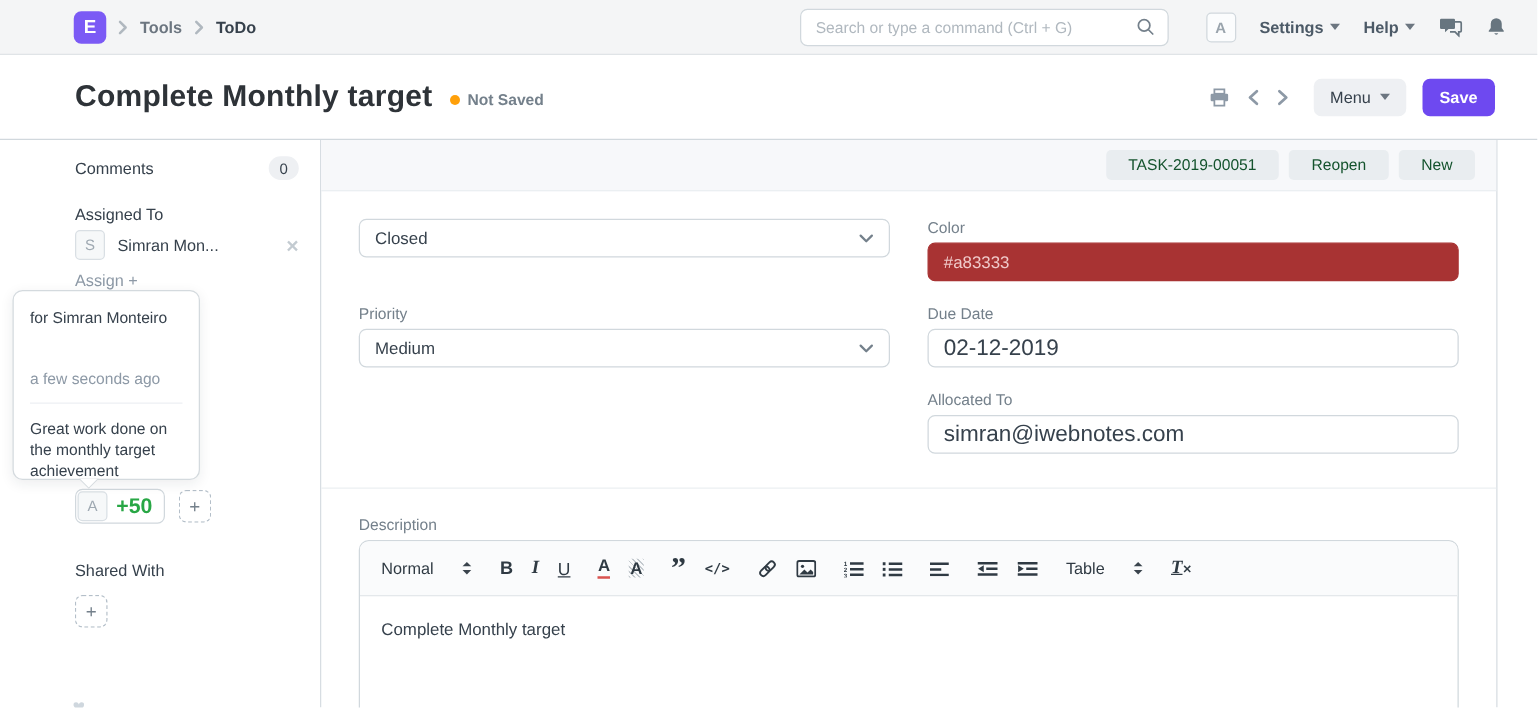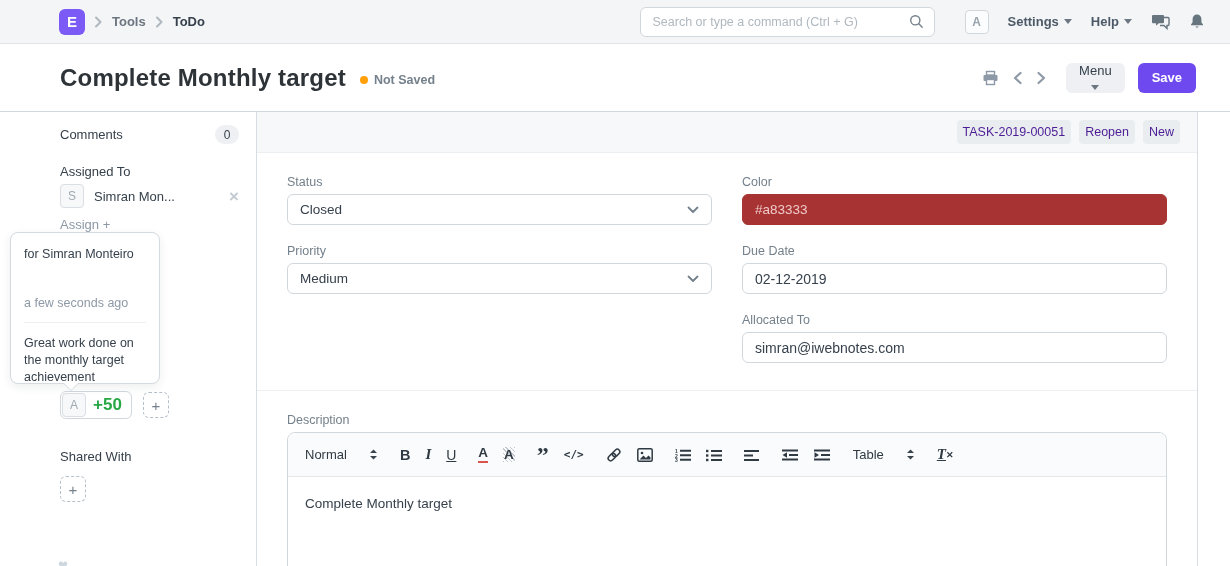--- a/index.html
+++ b/index.html
@@ -54,21 +54,21 @@
   .doc-status { display:flex; align-items:center; gap:6px; margin-left:14px; margin-top:4px; }
   .status-dot { width:8px; height:8px; border-radius:50%; background:var(--orange,#ffa00a); }
   .status-text { font-size:12.5px; font-weight:600; color:#74808b; }
   .header-actions { margin-left:auto; display:flex; align-items:center; gap:13px; }
   .icon-btn { color:#8d99a6; cursor:pointer; display:flex; align-items:center; }
   .btn {
     height:30px; border:none; border-radius:6px; font-family:inherit;
     font-size:13px; display:flex; align-items:center; gap:7px;
     padding:0 13px; cursor:pointer;
   }
-  .btn-default { background:#eef0f3; color:#36414c;flex-direction:column; }
+  .btn-default { background:#eef0f3; color:#36414c; }
   .btn-primary { background:var(--save,#6e49f0); color:#fff; font-weight:600; padding:0 14px; }
 
   
   .sidebar { position:absolute; top:112px; left:0; width:256px; height:454px; background:#fff;padding-left:40px; }
   .main {
     position:absolute; top:112px; left:256px; width:942px; height:454px;
     background:#fff; border-left:1px solid #d7dde2; border-right:1px solid #d7dde2;
   }
 
   
@@ -112,38 +112,38 @@
     border-left:8px solid transparent; border-right:8px solid transparent; border-top:8px solid #d4dade; }
   .pop-arrow:after { content:""; position:absolute; left:-7px; top:-8.5px; width:0; height:0;
     border-left:7px solid transparent; border-right:7px solid transparent; border-top:7px solid #fff; }
 
   
   .form-head {
     height:41px; background:#f7f8fa; border-bottom:1px solid #ebeff2;
     display:flex; align-items:center; justify-content:flex-end; gap:8px; padding-right:17px;
   }
   .pill {
-    background:#e9edf0; color:#4c1d95; font-size:12.5px;
-    padding:5px 6px; border-radius:4px; white-space:nowrap;
+    background:#e9edf0; color:#14532d; font-size:12.5px;
+    padding:5px 18px; border-radius:4px; white-space:nowrap;
   }
   .fields {
     height:237px; padding:22px 30px 0;
     display:grid; grid-template-columns:1fr 1fr; column-gap:30px; row-gap:16px;
     grid-auto-rows:53px; align-content:start;
   }
   .f-label { font-size:12.5px; color:#74808b; margin-bottom:5px; }
   .control {
     height:31px; border:1px solid #d1d8dd; border-radius:6px; background:#fff;
     display:flex; align-items:center; padding:0 12px; font-size:13.5px; color:#36414c;
     cursor:pointer;
   }
   .control .chev { margin-left:auto; color:#74808b; }
   .control-input {
     width:100%; height:31px; border:1px solid #d1d8dd; border-radius:6px;
-    padding:0 12px; font-size:14px; color:#36414c; font-family:inherit; outline:none;
+    padding:0 12px; font-size:18px; color:#36414c; font-family:inherit; outline:none;
   }
   .color-field { background:var(--field-red,#a83333); border-color:var(--field-red,#a83333); color:#f0caca; }
   .section-divider { border-top:1px solid #ebeff2; }
 
   .desc-section { padding:22px 30px 0; }
   .editor { margin-top:5px; border:1px solid #d1d8dd; border-radius:8px; overflow:hidden; height:320px; background:#fff; }
   .toolbar {
     height:44px; background:#fafbfc; border-bottom:1px solid #e4e8eb;
     display:flex; align-items:center; padding:0 17px; color:#2f3a43;
   }
@@ -296,21 +296,20 @@
 <div class="main">
 
   <div class="form-head">
     <span class="pill">TASK-2019-00051</span>
     <span class="pill">Reopen</span>
     <span class="pill">New</span>
   </div>
 
   <div class="fields">
     <div>
-      <div class="f-label">Status</div>
       <div class="control">
         <span>Closed</span>
         <span class="chev">
           <svg width="12" height="8" viewBox="0 0 12 8">
               <path d="M1.5 1.5L6 6l4.5-4.5" fill="none" stroke="#74808b" stroke-width="1.8" stroke-linecap="round" stroke-linejoin="round"></path>
             </svg>
         </span>
       </div>
     </div>
 

